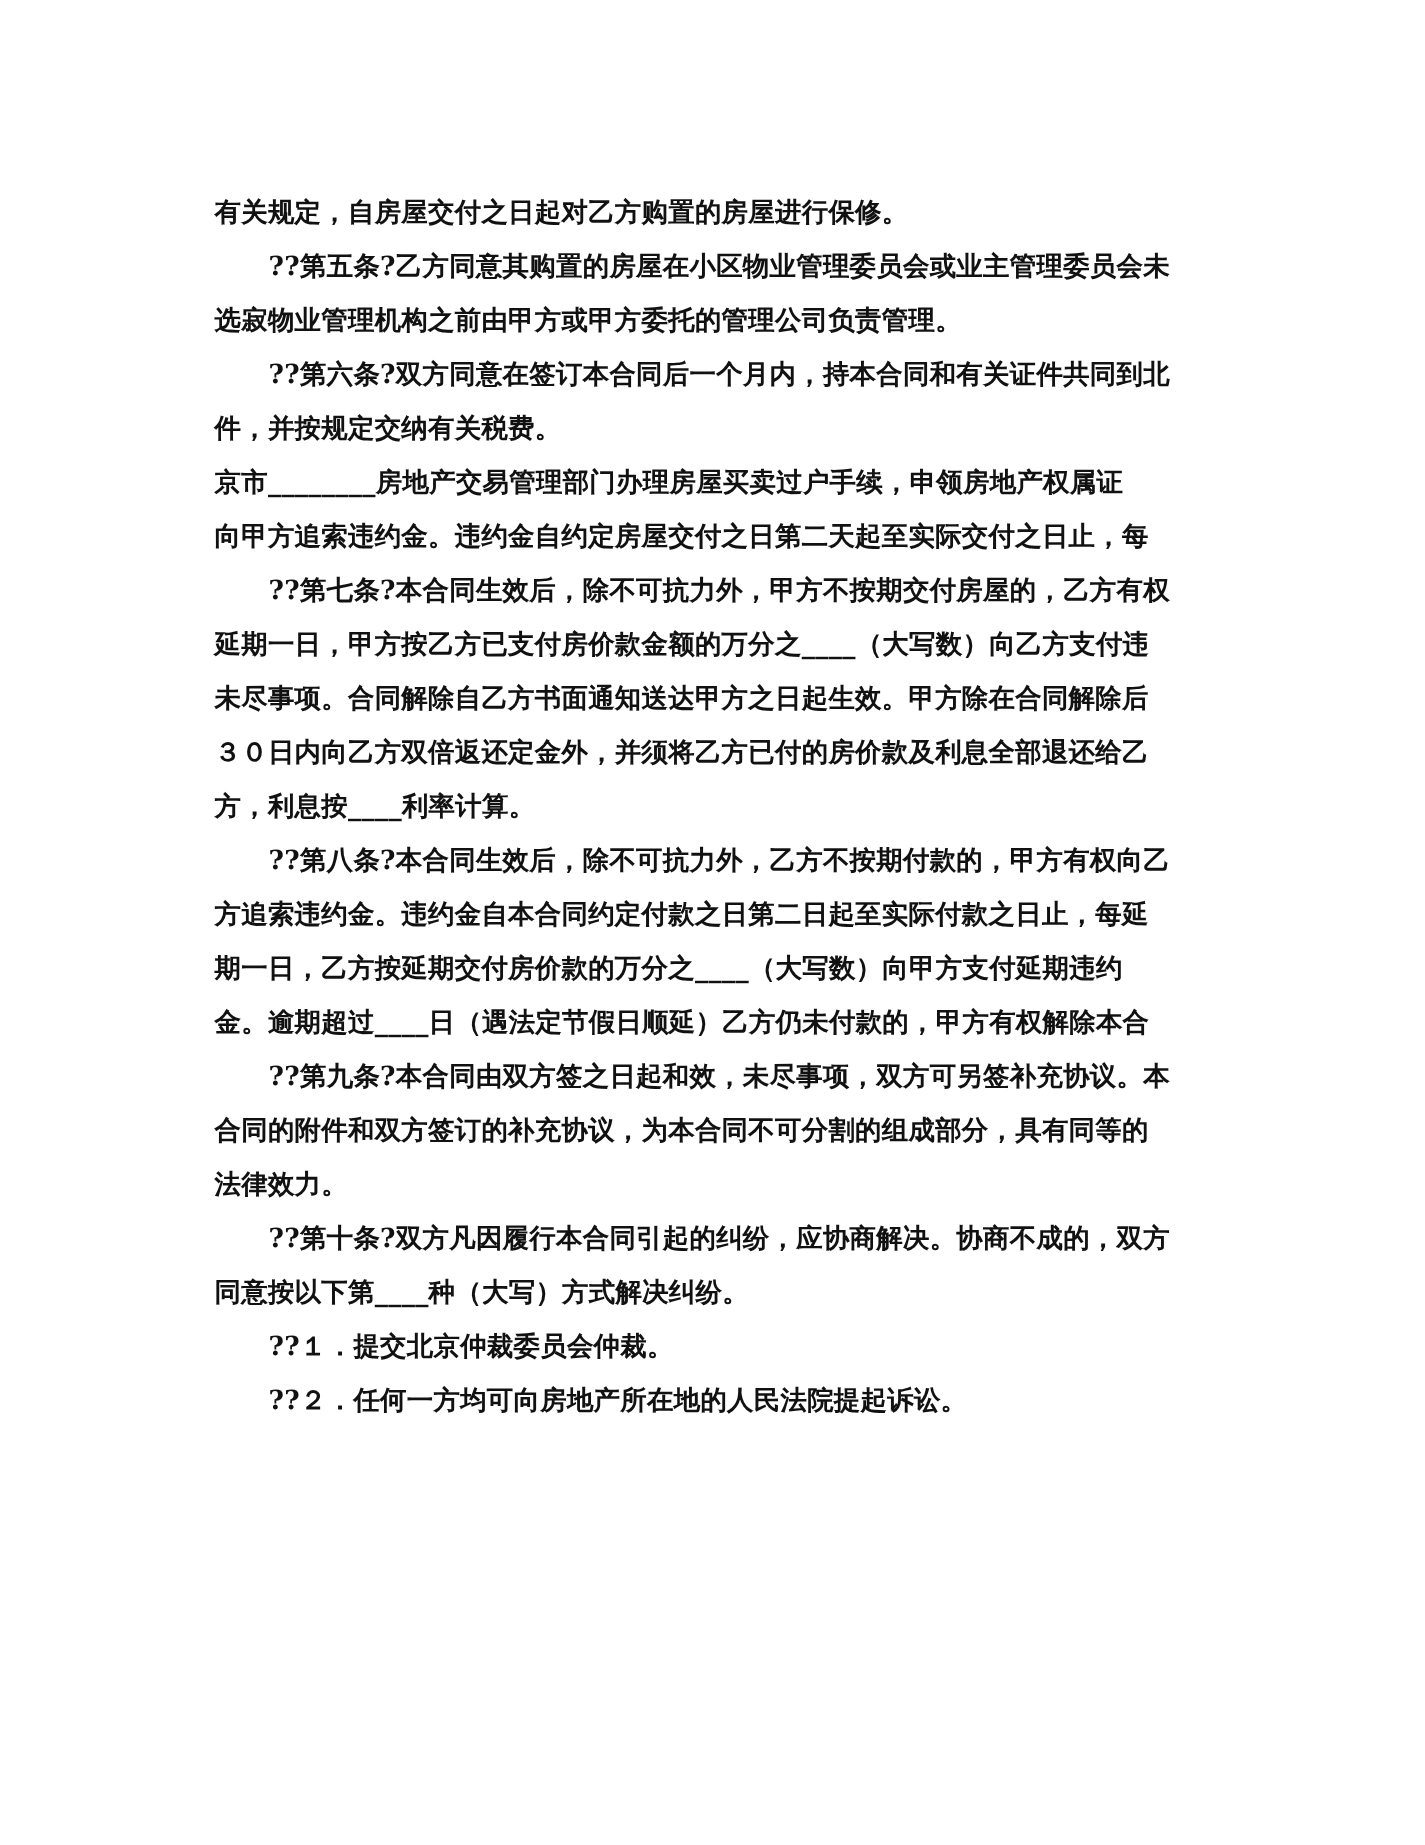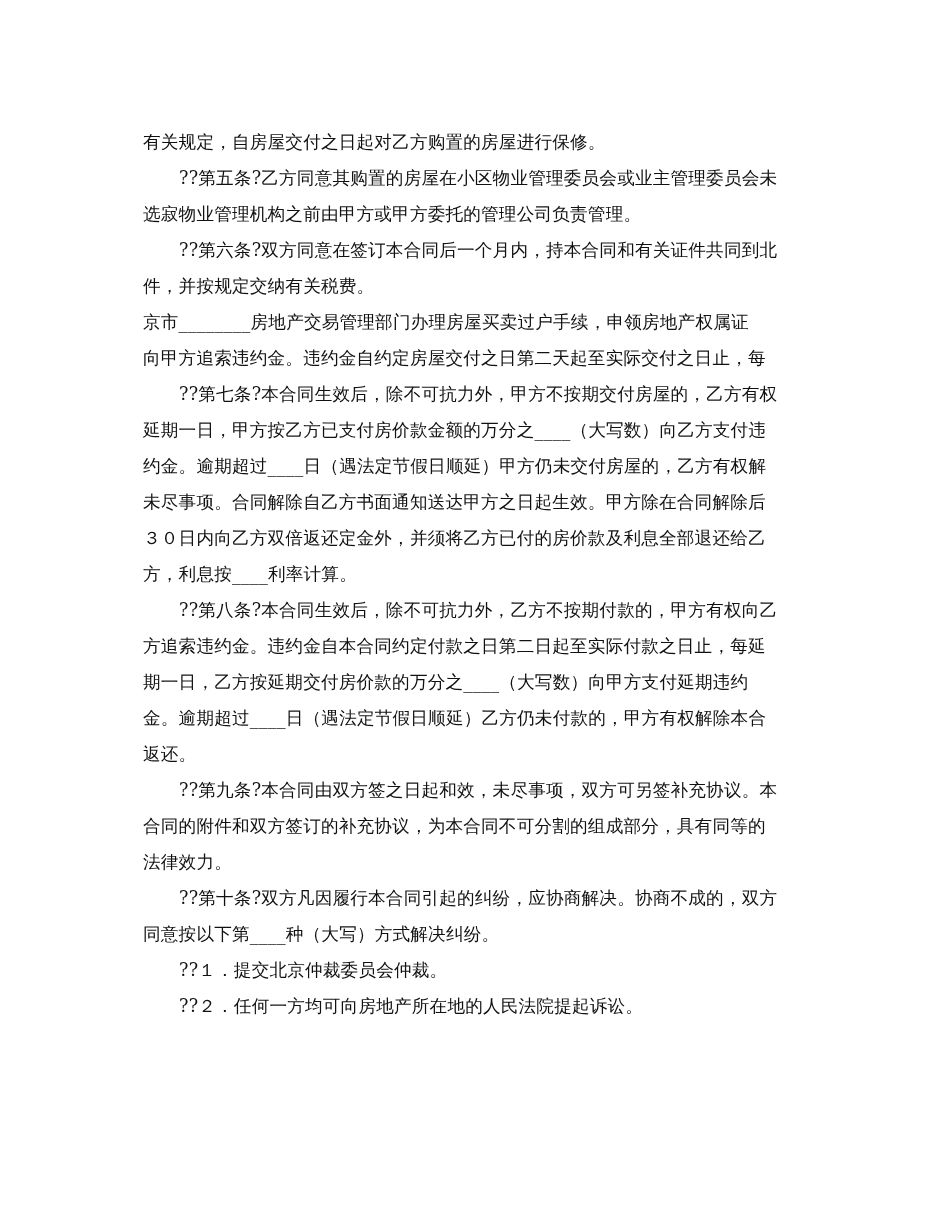--- a/index.html
+++ b/index.html
@@ -20,47 +20,46 @@
       left: 143px;
       top: 124px;
       width: 664px;
     }
     .line {
       height: 36px;
       line-height: 36px;
       font-size: 17.6px;
       white-space: pre;
       letter-spacing: 0.2px;
+      font-weight: bold;
     }
     .indent {
       padding-left: 36px;
     }
   </style>
 </head>
 <body>
 
 <div class="page">
   <div class="line">有关规定，自房屋交付之日起对乙方购置的房屋进行保修。</div>
   <div class="line indent">??第五条?乙方同意其购置的房屋在小区物业管理委员会或业主管理委员会未</div>
   <div class="line">选寂物业管理机构之前由甲方或甲方委托的管理公司负责管理。</div>
   <div class="line indent">??第六条?双方同意在签订本合同后一个月内，持本合同和有关证件共同到北</div>
   <div class="line">件，并按规定交纳有关税费。</div>
   <div class="line">京市________房地产交易管理部门办理房屋买卖过户手续，申领房地产权属证</div>
   <div class="line">向甲方追索违约金。违约金自约定房屋交付之日第二天起至实际交付之日止，每</div>
   <div class="line indent">??第七条?本合同生效后，除不可抗力外，甲方不按期交付房屋的，乙方有权</div>
   <div class="line">延期一日，甲方按乙方已支付房价款金额的万分之____（大写数）向乙方支付违</div>
-  <div class="line">约金。逾期超过____日（遇法定节假日顺延）甲方仍未交付房屋的，乙方有权解</div>
   <div class="line">未尽事项。合同解除自乙方书面通知送达甲方之日起生效。甲方除在合同解除后</div>
   <div class="line">３０日内向乙方双倍返还定金外，并须将乙方已付的房价款及利息全部退还给乙</div>
   <div class="line">方，利息按____利率计算。</div>
   <div class="line indent">??第八条?本合同生效后，除不可抗力外，乙方不按期付款的，甲方有权向乙</div>
   <div class="line">方追索违约金。违约金自本合同约定付款之日第二日起至实际付款之日止，每延</div>
   <div class="line">期一日，乙方按延期交付房价款的万分之____（大写数）向甲方支付延期违约</div>
   <div class="line">金。逾期超过____日（遇法定节假日顺延）乙方仍未付款的，甲方有权解除本合</div>
-  <div class="line">返还。</div>
   <div class="line indent">??第九条?本合同由双方签之日起和效，未尽事项，双方可另签补充协议。本</div>
   <div class="line">合同的附件和双方签订的补充协议，为本合同不可分割的组成部分，具有同等的</div>
   <div class="line">法律效力。</div>
   <div class="line indent">??第十条?双方凡因履行本合同引起的纠纷，应协商解决。协商不成的，双方</div>
   <div class="line">同意按以下第____种（大写）方式解决纠纷。</div>
   <div class="line indent">??１．提交北京仲裁委员会仲裁。</div>
   <div class="line indent">??２．任何一方均可向房地产所在地的人民法院提起诉讼。</div>
 </div>
 
 </body></html>

